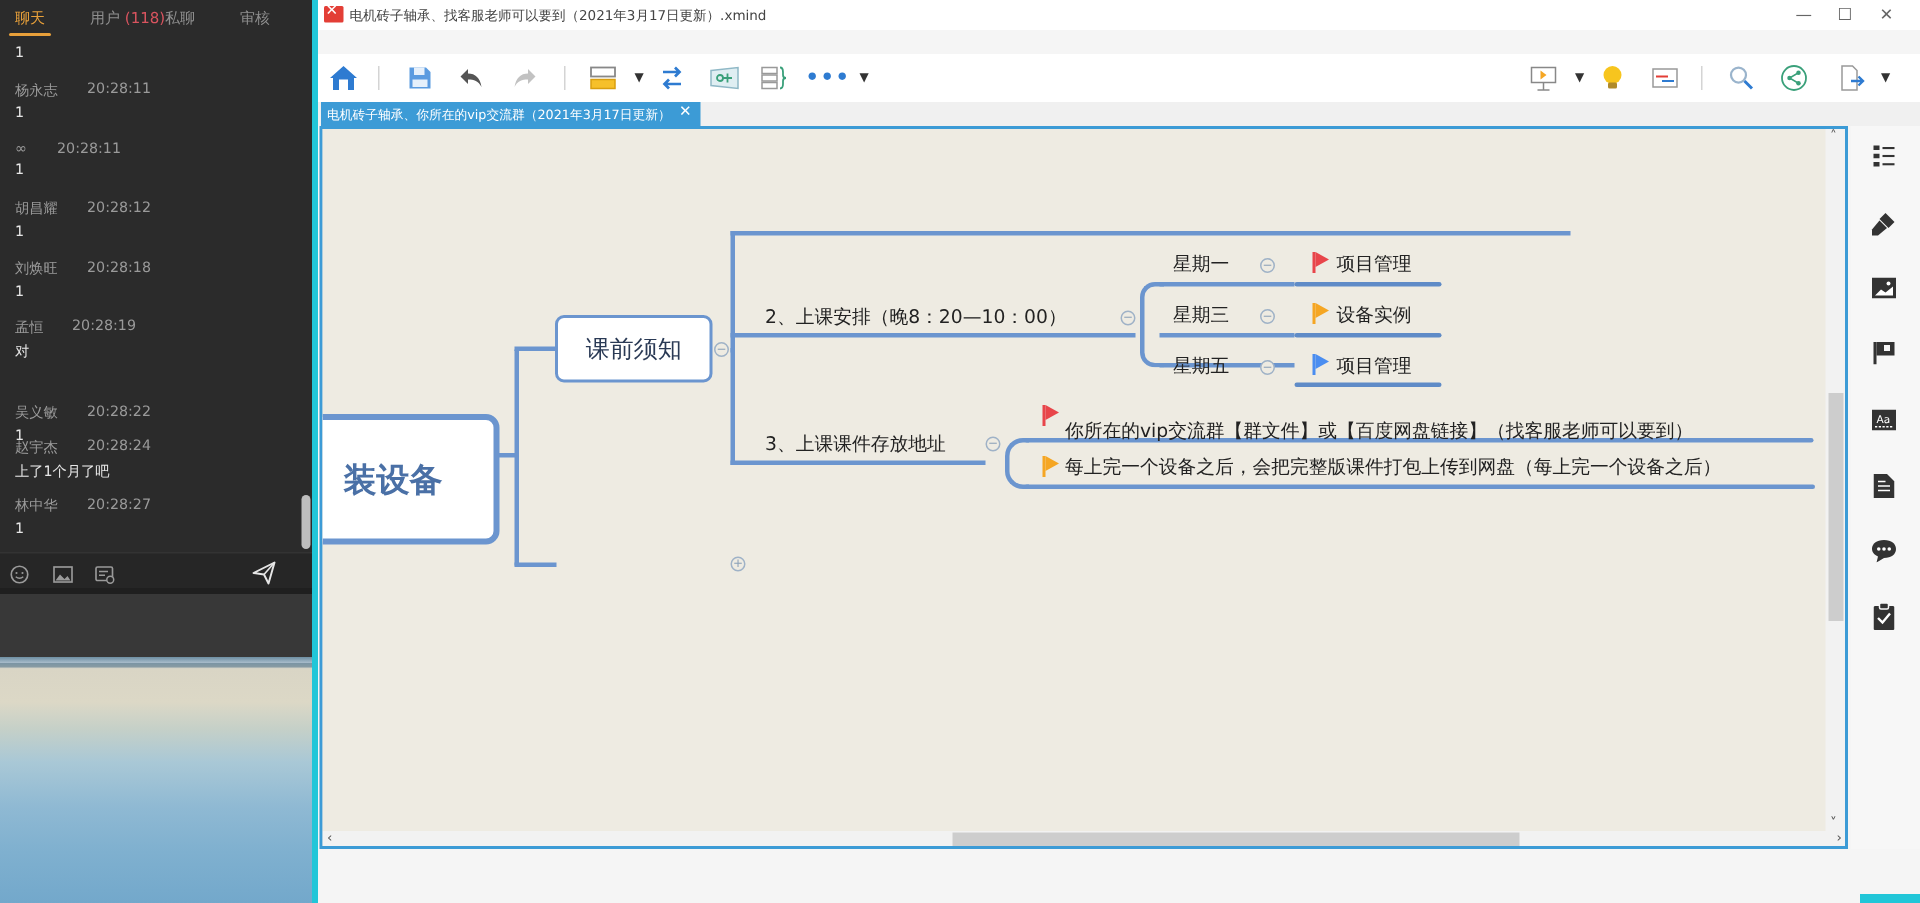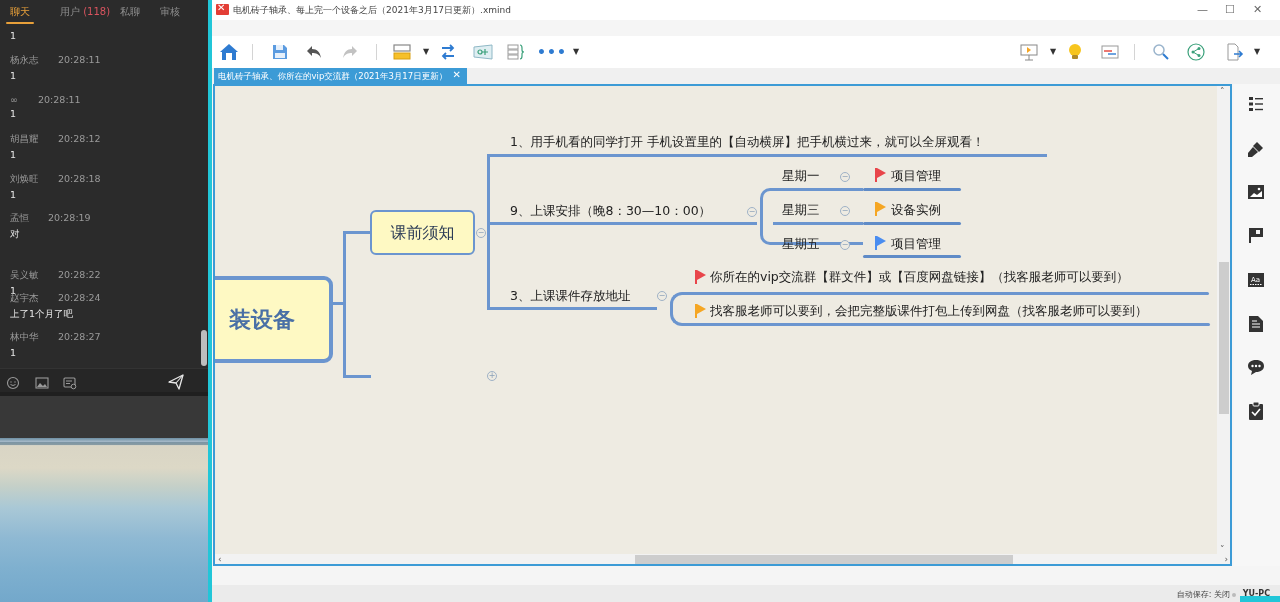--- a/index.html
+++ b/index.html
@@ -46,21 +46,21 @@
 #canvas{position:absolute;left:0;top:0;width:1005px;height:468px;background:#eeebe2;overflow:hidden}
 #vscroll{position:absolute;right:0;top:0;width:13px;height:468px;background:#f2f2f2}
 #vscroll .thumb{position:absolute;left:2px;top:176px;width:10px;height:152px;background:#cdcdcd}
 #vscroll .up{position:absolute;left:3px;top:0;font-size:9px;color:#555}
 #vscroll .dn{position:absolute;left:3px;bottom:0;font-size:9px;color:#555}
 #hscroll{position:absolute;left:0;top:468px;width:1015px;height:12px;background:#f2f2f2}
 #hscroll .thumb{position:absolute;left:420px;top:1px;width:378px;height:10px;background:#cdcdcd}
 #hscroll .lf{position:absolute;left:3px;top:0;font-size:9px;color:#555}
 #hscroll .rt{position:absolute;right:2px;top:0;font-size:9px;color:#555}
 
-.node{position:absolute;border:2px solid #6b95cf;background:#fef9c3;border-radius:6px;color:#2a3a55;display:flex;align-items:center;justify-content:center;text-align:center}
+.node{position:absolute;border:2px solid #6b95cf;background:#ffffff;border-radius:6px;color:#2a3a55;display:flex;align-items:center;justify-content:center;text-align:center}
 .central{border-width:4px;border-radius:9px;font-size:22px;font-weight:bold;color:#4a70a6;justify-content:flex-end;padding-right:34px}
 .main{font-size:16px;line-height:22px}
 .line{position:absolute;background:#6b95cf}
 .sub{position:absolute;font-size:12.5px;color:#222;white-space:nowrap}
 .ul{position:absolute;height:3px;background:#5f8bc7;border-radius:2px}
 .collapse{position:absolute;width:10px;height:10px;border:1px solid #9fb2c7;border-radius:50%;background:#eeebe2;font-size:8px;line-height:8px;text-align:center;color:#8aa0b8}
 .flag{position:absolute;width:10px;height:14px}
 .flag:before{content:"";position:absolute;left:0;top:0;width:2px;height:14px;background:currentColor}
 .flag:after{content:"";position:absolute;left:2px;top:0;border-left:9px solid currentColor;border-top:5px solid transparent;border-bottom:5px solid transparent}
 
@@ -80,21 +80,21 @@
 </style>
 </head>
 <body>
 
 <div id="root">
 
   <div id="chat">
     <div id="chat-tabs">
       <span class="tab active" style="left:10px">聊天</span>
       <span class="tab" style="left:60px"><span>用户</span> <span class="count">(118)</span></span>
-      <span class="tab" style="left:120px">私聊</span>
+      <span class="tab" style="left:110px">私聊</span>
       <span class="tab" style="left:160px">审核</span>
       <div class="underline"></div>
     </div>
     <div id="msgs">
       <div class="msg" style="top:3px">
           <div class="body">1</div>
         </div>
       <div class="msg" style="top:30px"><span class="name">杨永志</span><span class="time" style="left:48px">20:28:11</span><div class="body">1</div></div>
       <div class="msg" style="top:70px"><span class="name">∞</span><span class="time" style="left:28px">20:28:11</span><div class="body">1</div></div>
       <div class="msg" style="top:109px"><span class="name">胡昌耀</span><span class="time" style="left:48px">20:28:12</span><div class="body">1</div></div>
@@ -139,21 +139,21 @@
     <div id="chat-input"></div>
     <div id="beach">
         <div class="shore"></div>
       </div>
   </div>
   <div id="cyan-border"></div>
 
   <div id="xm">
     <div id="titlebar">
       <span class="logo"></span>
-      <span class="title">电机砖子轴承、每上完一个设备之后（2021年3月17日更新）.xmind</span>
+      <span class="title">电机砖子轴承、找客服老师可以要到（2021年3月17日更新）.xmind</span>
       <span class="wbtn" style="left:985px">—</span>
       <span class="wbtn" style="left:1013px">☐</span>
       <span class="wbtn" style="left:1041px">✕</span>
     </div>
     <div id="toolbar">
       <span class="tb" style="left:7px">
         <svg width="20" height="18" viewBox="0 0 20 18">
             <path d="M10 1 L19 9 L17 9 L17 17 L3 17 L3 9 L1 9 Z" fill="#2e7bd1"></path>
             <rect x="7" y="10" width="6" height="7" fill="#fff"></rect>
           </svg>
@@ -277,23 +277,22 @@
           <span>课前须知</span>
         </div>
         <span class="collapse" style="left:261px;top:142px">−</span>
 
         <div class="line" style="left:272px;top:146px;width:3px;height:3px"></div>
         <div class="line" style="left:272px;top:68px;width:3px;height:156px"></div>
         <div class="line" style="left:272px;top:68px;width:560px;height:3px"></div>
         <div class="line" style="left:272px;top:136px;width:270px;height:3px"></div>
         <div class="line" style="left:272px;top:221px;width:170px;height:3px"></div>
 
-        <span class="sub" style="left:295px;top:48px">1、用手机看的同学打开 手机设置里的【自动横屏】把手机横过来，就可以全屏观看！</span>
-
-        <span class="sub" style="left:295px;top:117px">9、上课安排（晚8：30—10：00）</span>
+
+        <span class="sub" style="left:295px;top:117px">2、上课安排（晚8：20—10：00）</span>
         <span class="collapse" style="left:532px;top:121px">−</span>
 
         <div style="position:absolute;left:545px;top:102px;width:16px;height:57px;border:3px solid #6b95cf;border-right:none;border-radius:10px 0 0 10px"></div>
         <div class="line" style="left:558px;top:102px;width:90px;height:3px"></div>
         <div class="line" style="left:558px;top:136px;width:90px;height:3px"></div>
         <div class="line" style="left:558px;top:156px;width:90px;height:3px"></div>
 
         <span class="sub" style="left:567px;top:82px">星期一</span>
         <span class="collapse" style="left:625px;top:86px">−</span>
         <span class="sub" style="left:567px;top:116px">星期三</span>
@@ -314,23 +313,23 @@
         <span class="sub" style="left:676px;top:150px">项目管理</span>
 
         <span class="sub" style="left:295px;top:202px">3、上课课件存放地址</span>
         <span class="collapse" style="left:442px;top:205px">−</span>
 
         <div style="position:absolute;left:455px;top:206px;width:16px;height:34px;border:3px solid #6b95cf;border-right:none;border-radius:12px 0 0 12px"></div>
         <div class="line" style="left:468px;top:206px;width:526px;height:3px;border-radius:2px"></div>
         <div class="line" style="left:468px;top:237px;width:527px;height:3px;border-radius:2px"></div>
 
         <span class="flag" style="left:480px;top:184px;color:#e8454a"></span>
-        <span class="sub" style="left:495px;top:183px">你所在的vip交流群【群文件】或【百度网盘链接】（找客服老师可以要到）</span>
+        <span class="sub" style="left:495px;top:193px">你所在的vip交流群【群文件】或【百度网盘链接】（找客服老师可以要到）</span>
         <span class="flag" style="left:480px;top:218px;color:#f5a623"></span>
-        <span class="sub" style="left:495px;top:217px">找客服老师可以要到，会把完整版课件打包上传到网盘（找客服老师可以要到）</span>
+        <span class="sub" style="left:495px;top:217px">每上完一个设备之后，会把完整版课件打包上传到网盘（每上完一个设备之后）</span>
 
         <span class="collapse" style="left:272px;top:285px">+</span>
       </div>
       <div id="vscroll">
         <span class="up">˄</span>
         <div class="thumb"></div>
         <span class="dn">˅</span>
       </div>
       <div id="hscroll">
         <span class="lf">‹</span>
@@ -395,20 +394,15 @@
       </span>
       <span class="sp" style="top:318px">
         <svg width="14" height="18" viewBox="0 0 14 18">
             <rect x="0" y="2" width="14" height="16" rx="1" fill="#333"></rect>
             <rect x="4" y="0" width="6" height="4" rx="1" fill="#333" stroke="#f7f7f7"></rect>
             <path d="M3 10 L6 13 L11 7" fill="none" stroke="#fff" stroke-width="1.6"></path>
           </svg>
       </span>
     </div>
 
-    <div id="statusbar">
-      <span class="auto">自动保存: 关闭</span>
-      <span class="dot"></span>
-      <span class="pc">YU-PC</span>
-    </div>
     <div id="cyan-right"></div>
   </div>
 </div>
 
 </body></html>

